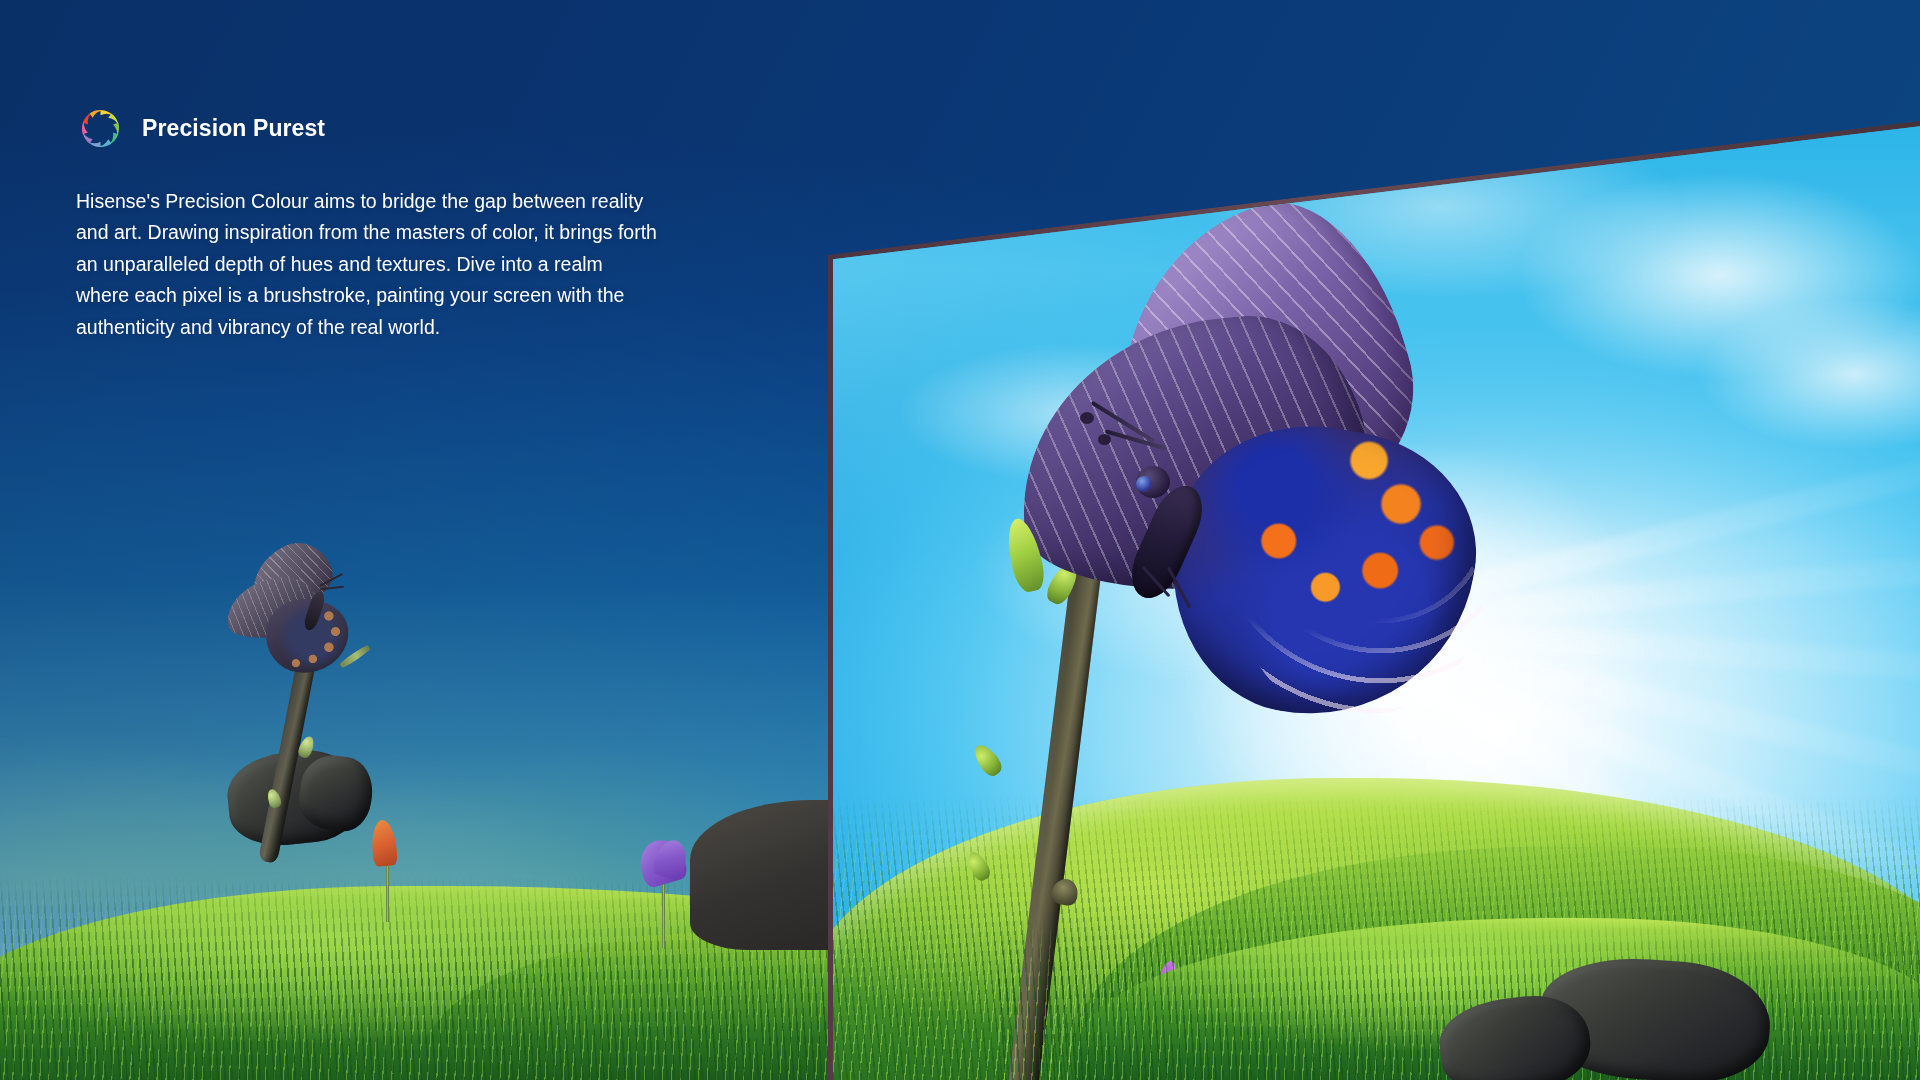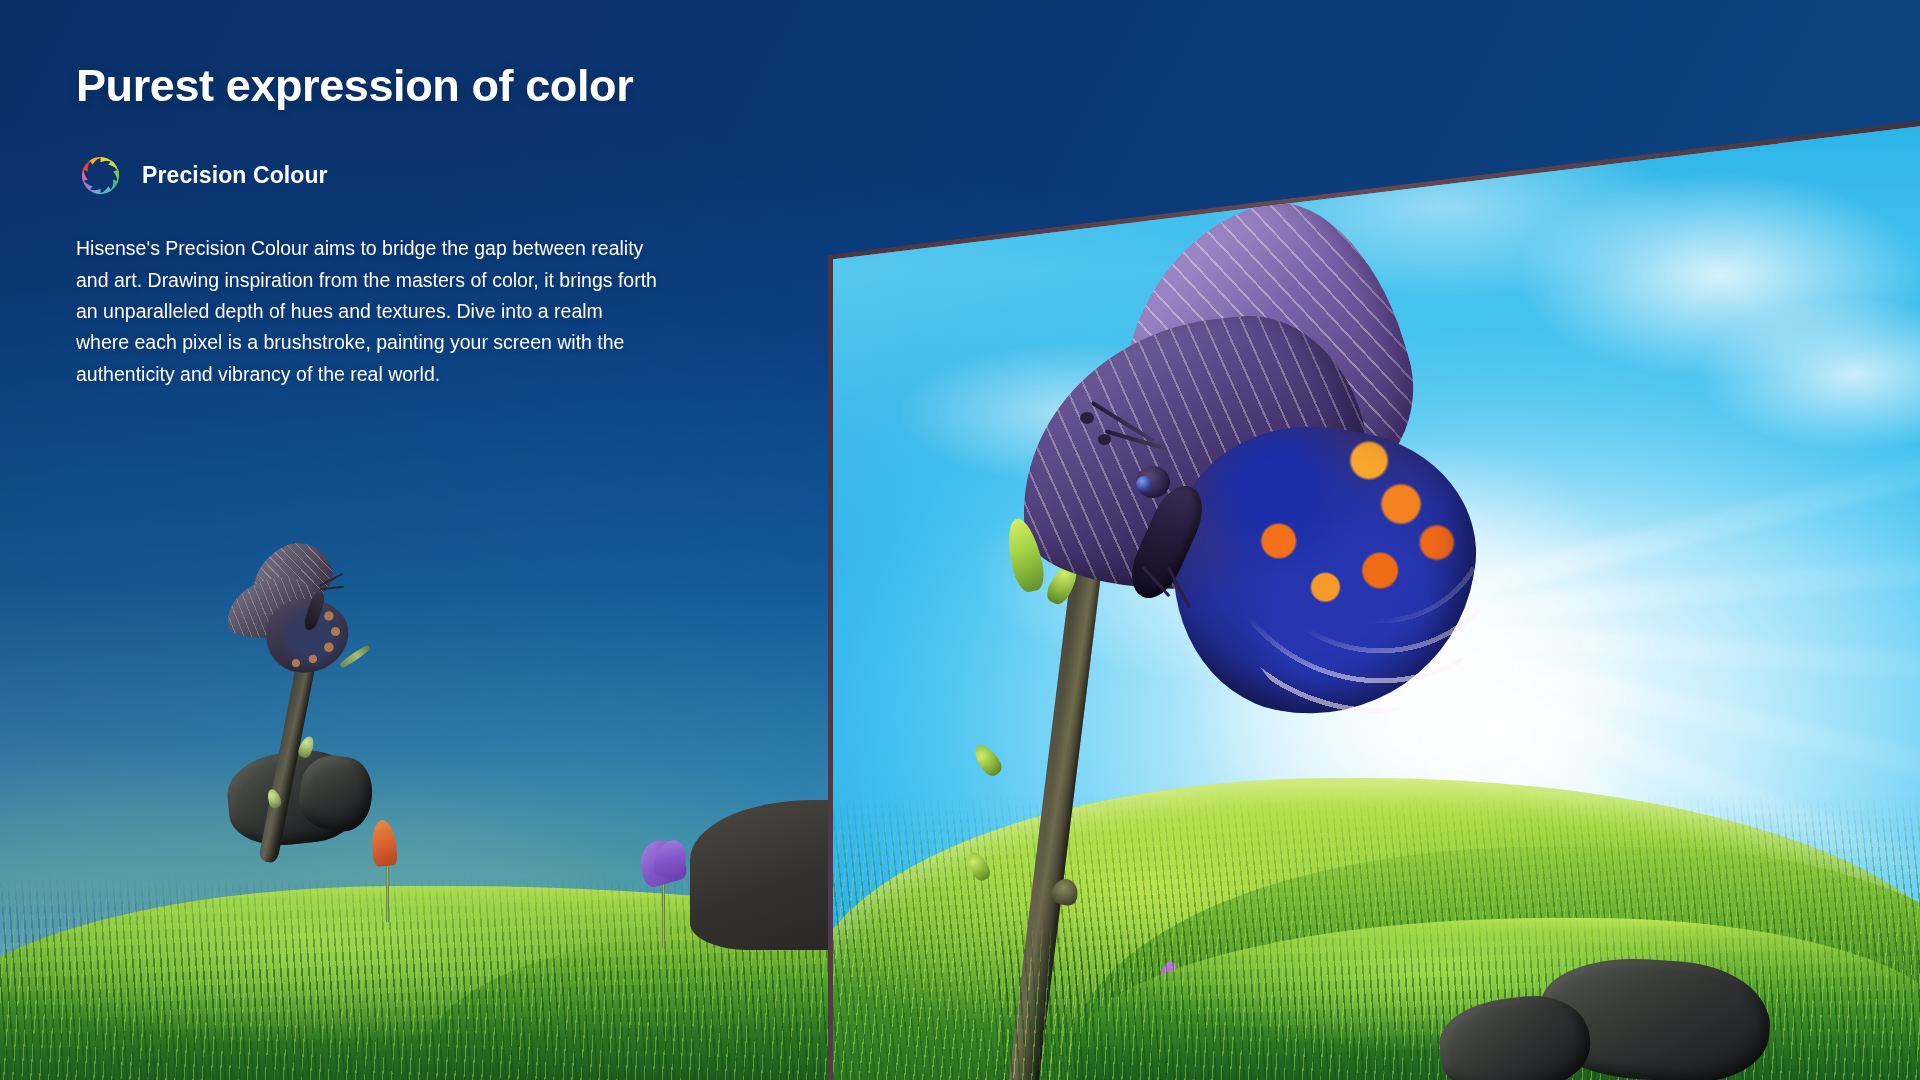--- a/index.html
+++ b/index.html
@@ -391,39 +391,38 @@
   <div style="position:absolute; right:0; bottom:0; width:48%; height:16%; z-index:31;
               background-image:
                 repeating-linear-gradient(86deg, rgba(20,80,22,.55) 0 1.6px, rgba(0,0,0,0) 1.6px 7px),
                 repeating-linear-gradient(94deg, rgba(176,226,92,.42) 0 1.2px, rgba(0,0,0,0) 1.2px 9px);
               mask-image:linear-gradient(to top,#000 0%,#000 50%,transparent 94%);
               -webkit-mask-image:linear-gradient(to top,#000 0%,#000 50%,transparent 94%);"></div>
   <div class="rock" style="right:150px; bottom:0px; width:230px; height:120px; z-index:32; transform:rotate(4deg);"></div>
   <div class="rock" style="right:330px; bottom:-10px; width:150px; height:92px; z-index:32; transform:rotate(-7deg);"></div>
 
   <div id="copy">
-    <h1 id="headline">Purest expression of color</h1>
 
     <div id="brandrow">
       <span style="display:inline-block; width:49px; height:49px;">
         <svg viewBox="0 0 100 100" width="49" height="49" aria-hidden="true">
           <g transform="translate(50,50)">
             <path d="M0,-38 A38,38 0 0,1 28,-25 A27,27 0 0,0 0,-27 Z" fill="#f3d32f" transform="rotate(0)"></path>
             <path d="M0,-38 A38,38 0 0,1 28,-25 A27,27 0 0,0 0,-27 Z" fill="#c8da45" transform="rotate(36)"></path>
             <path d="M0,-38 A38,38 0 0,1 28,-25 A27,27 0 0,0 0,-27 Z" fill="#7fc356" transform="rotate(72)"></path>
             <path d="M0,-38 A38,38 0 0,1 28,-25 A27,27 0 0,0 0,-27 Z" fill="#49b987" transform="rotate(108)"></path>
             <path d="M0,-38 A38,38 0 0,1 28,-25 A27,27 0 0,0 0,-27 Z" fill="#5ab3c9" transform="rotate(144)"></path>
             <path d="M0,-38 A38,38 0 0,1 28,-25 A27,27 0 0,0 0,-27 Z" fill="#7f9fd0" transform="rotate(180)"></path>
             <path d="M0,-38 A38,38 0 0,1 28,-25 A27,27 0 0,0 0,-27 Z" fill="#9a7cc4" transform="rotate(216)"></path>
             <path d="M0,-38 A38,38 0 0,1 28,-25 A27,27 0 0,0 0,-27 Z" fill="#e0639b" transform="rotate(252)"></path>
             <path d="M0,-38 A38,38 0 0,1 28,-25 A27,27 0 0,0 0,-27 Z" fill="#e8452c" transform="rotate(288)"></path>
             <path d="M0,-38 A38,38 0 0,1 28,-25 A27,27 0 0,0 0,-27 Z" fill="#f6a725" transform="rotate(324)"></path>
             <circle r="21" fill="none" stroke="rgba(255,255,255,0)" stroke-width="0"></circle>
           </g>
         </svg>
       </span>
-      <span id="brandlabel">Precision Colour</span>
+      <span id="brandlabel">Precision Purest</span>
     </div>
 
     <p id="bodycopy">Hisense's Precision Colour aims to bridge the gap between reality and art. Drawing inspiration from the masters of color, it brings forth an unparalleled depth of hues and textures. Dive into a realm where each pixel is a brushstroke, painting your screen with the authenticity and vibrancy of the real world.</p>
   </div>
 
 </div>
 
 </body></html>

